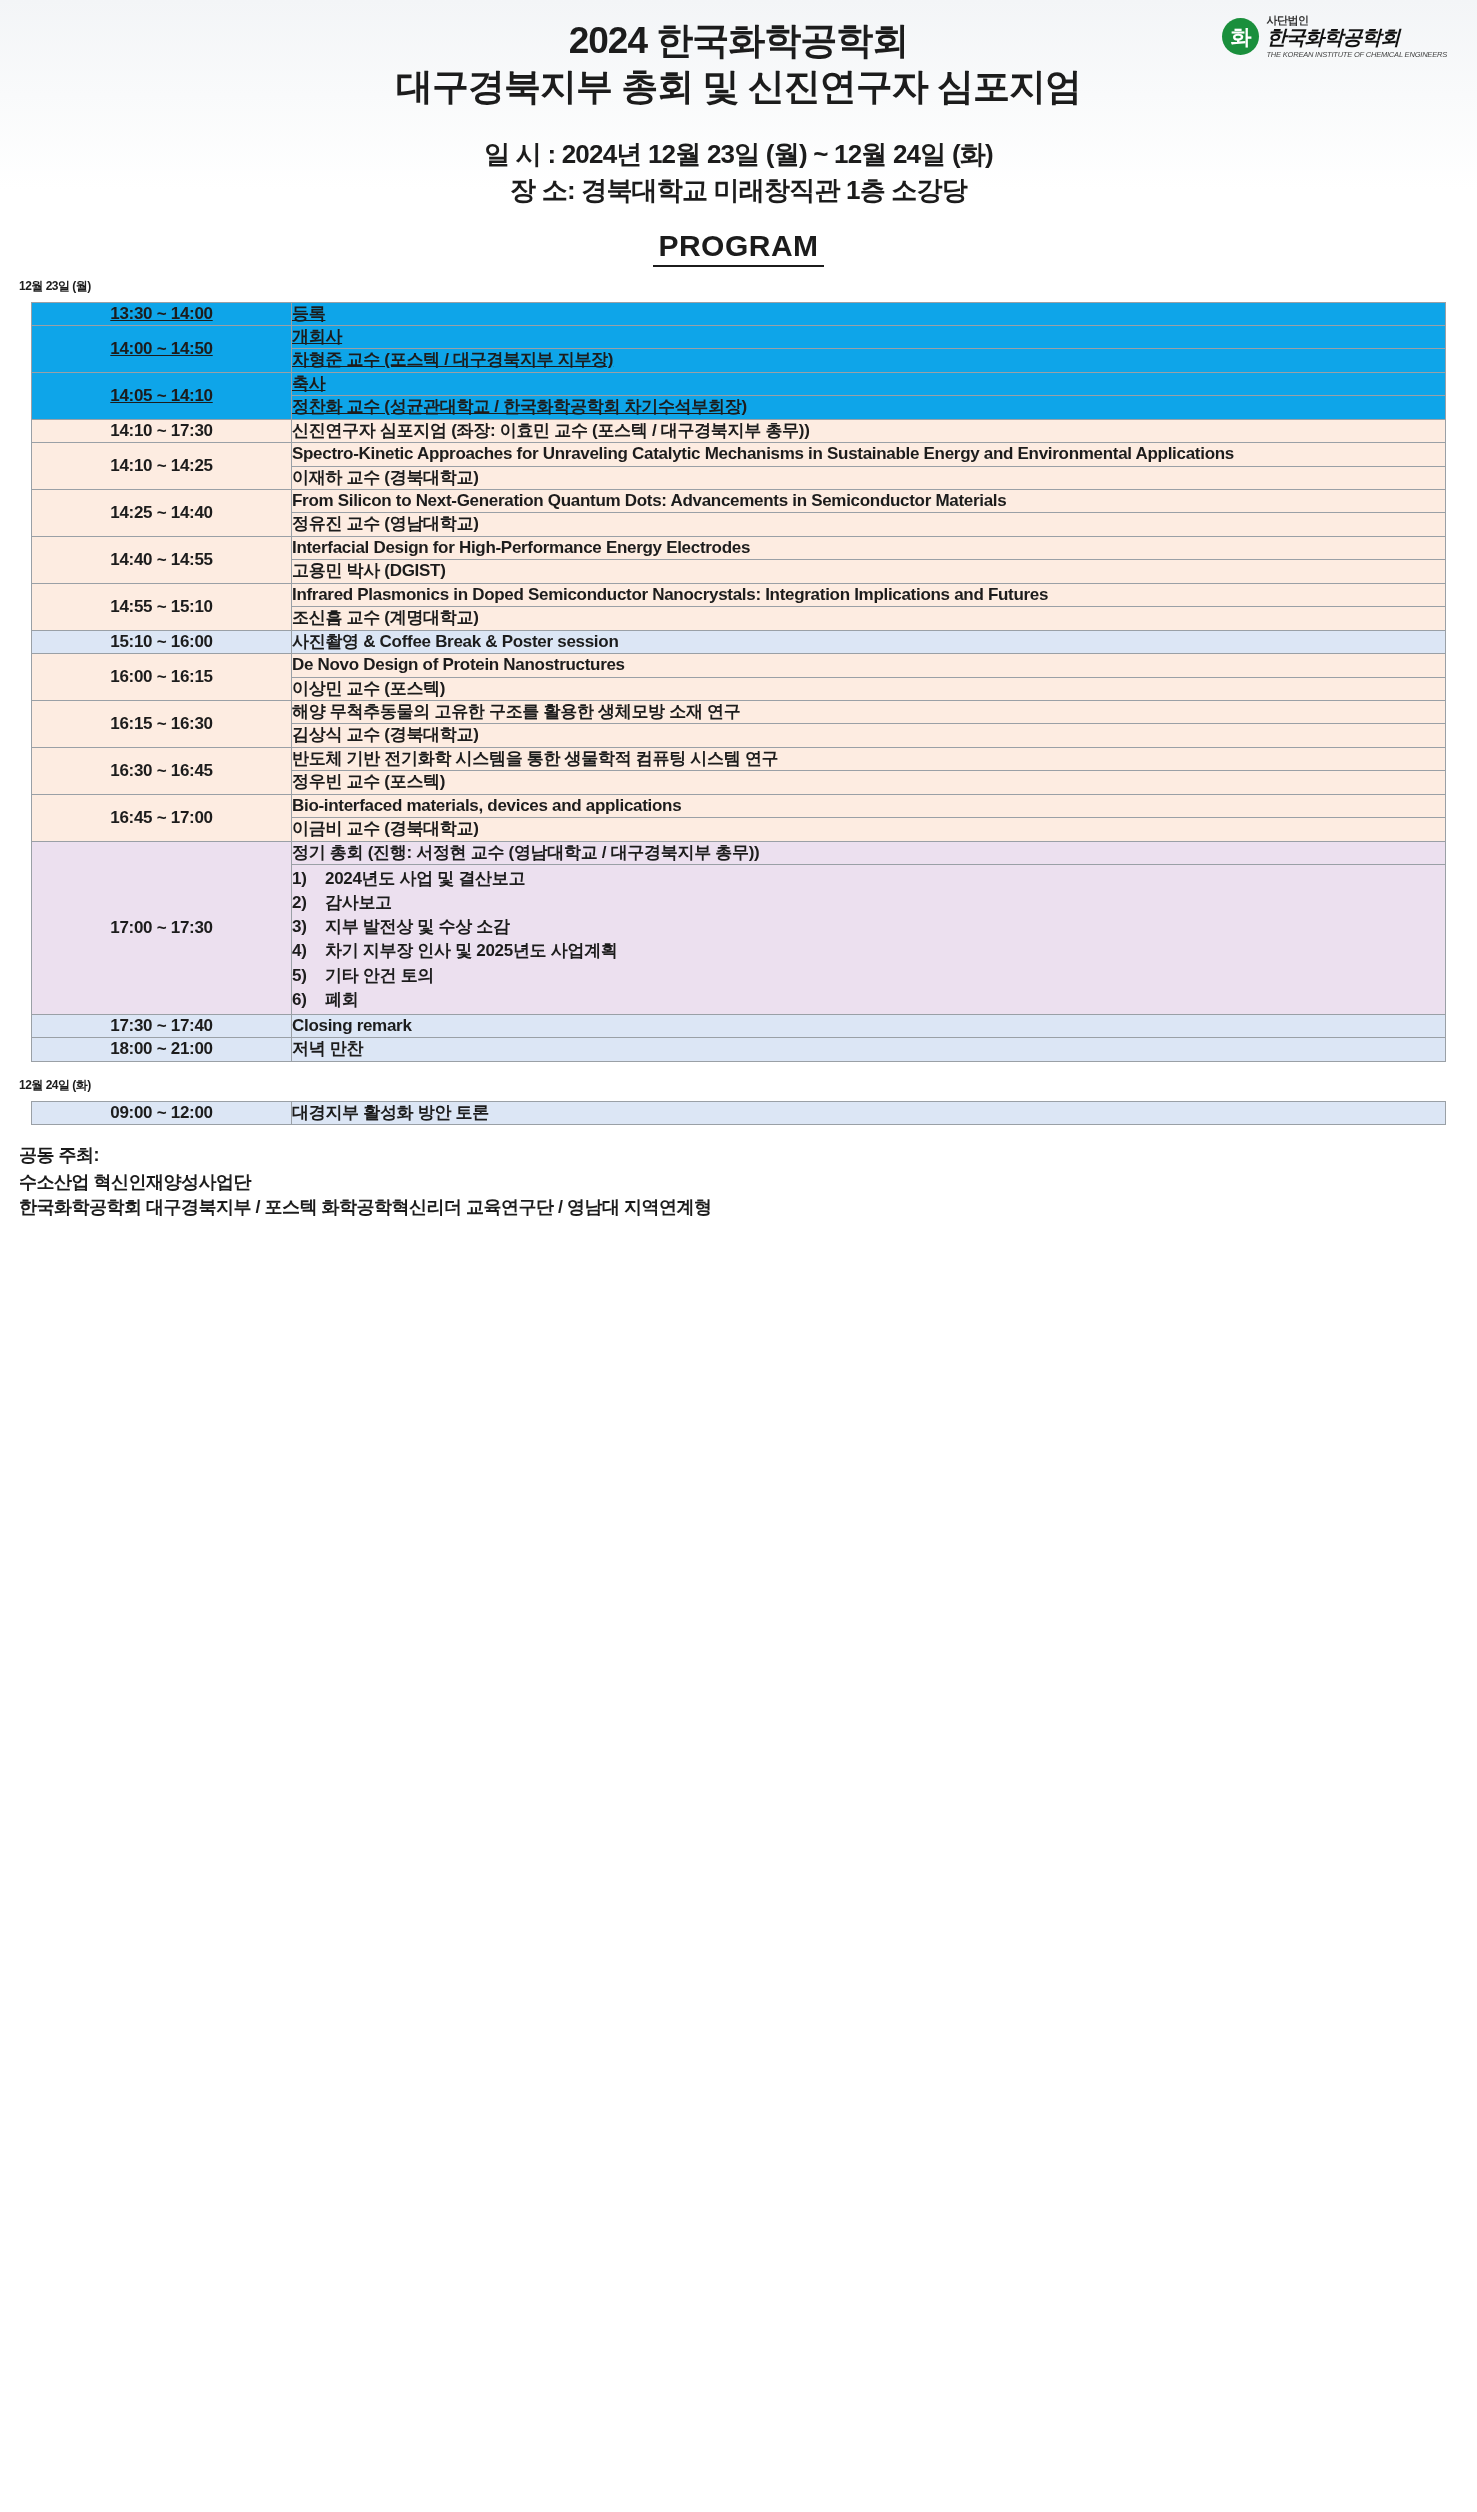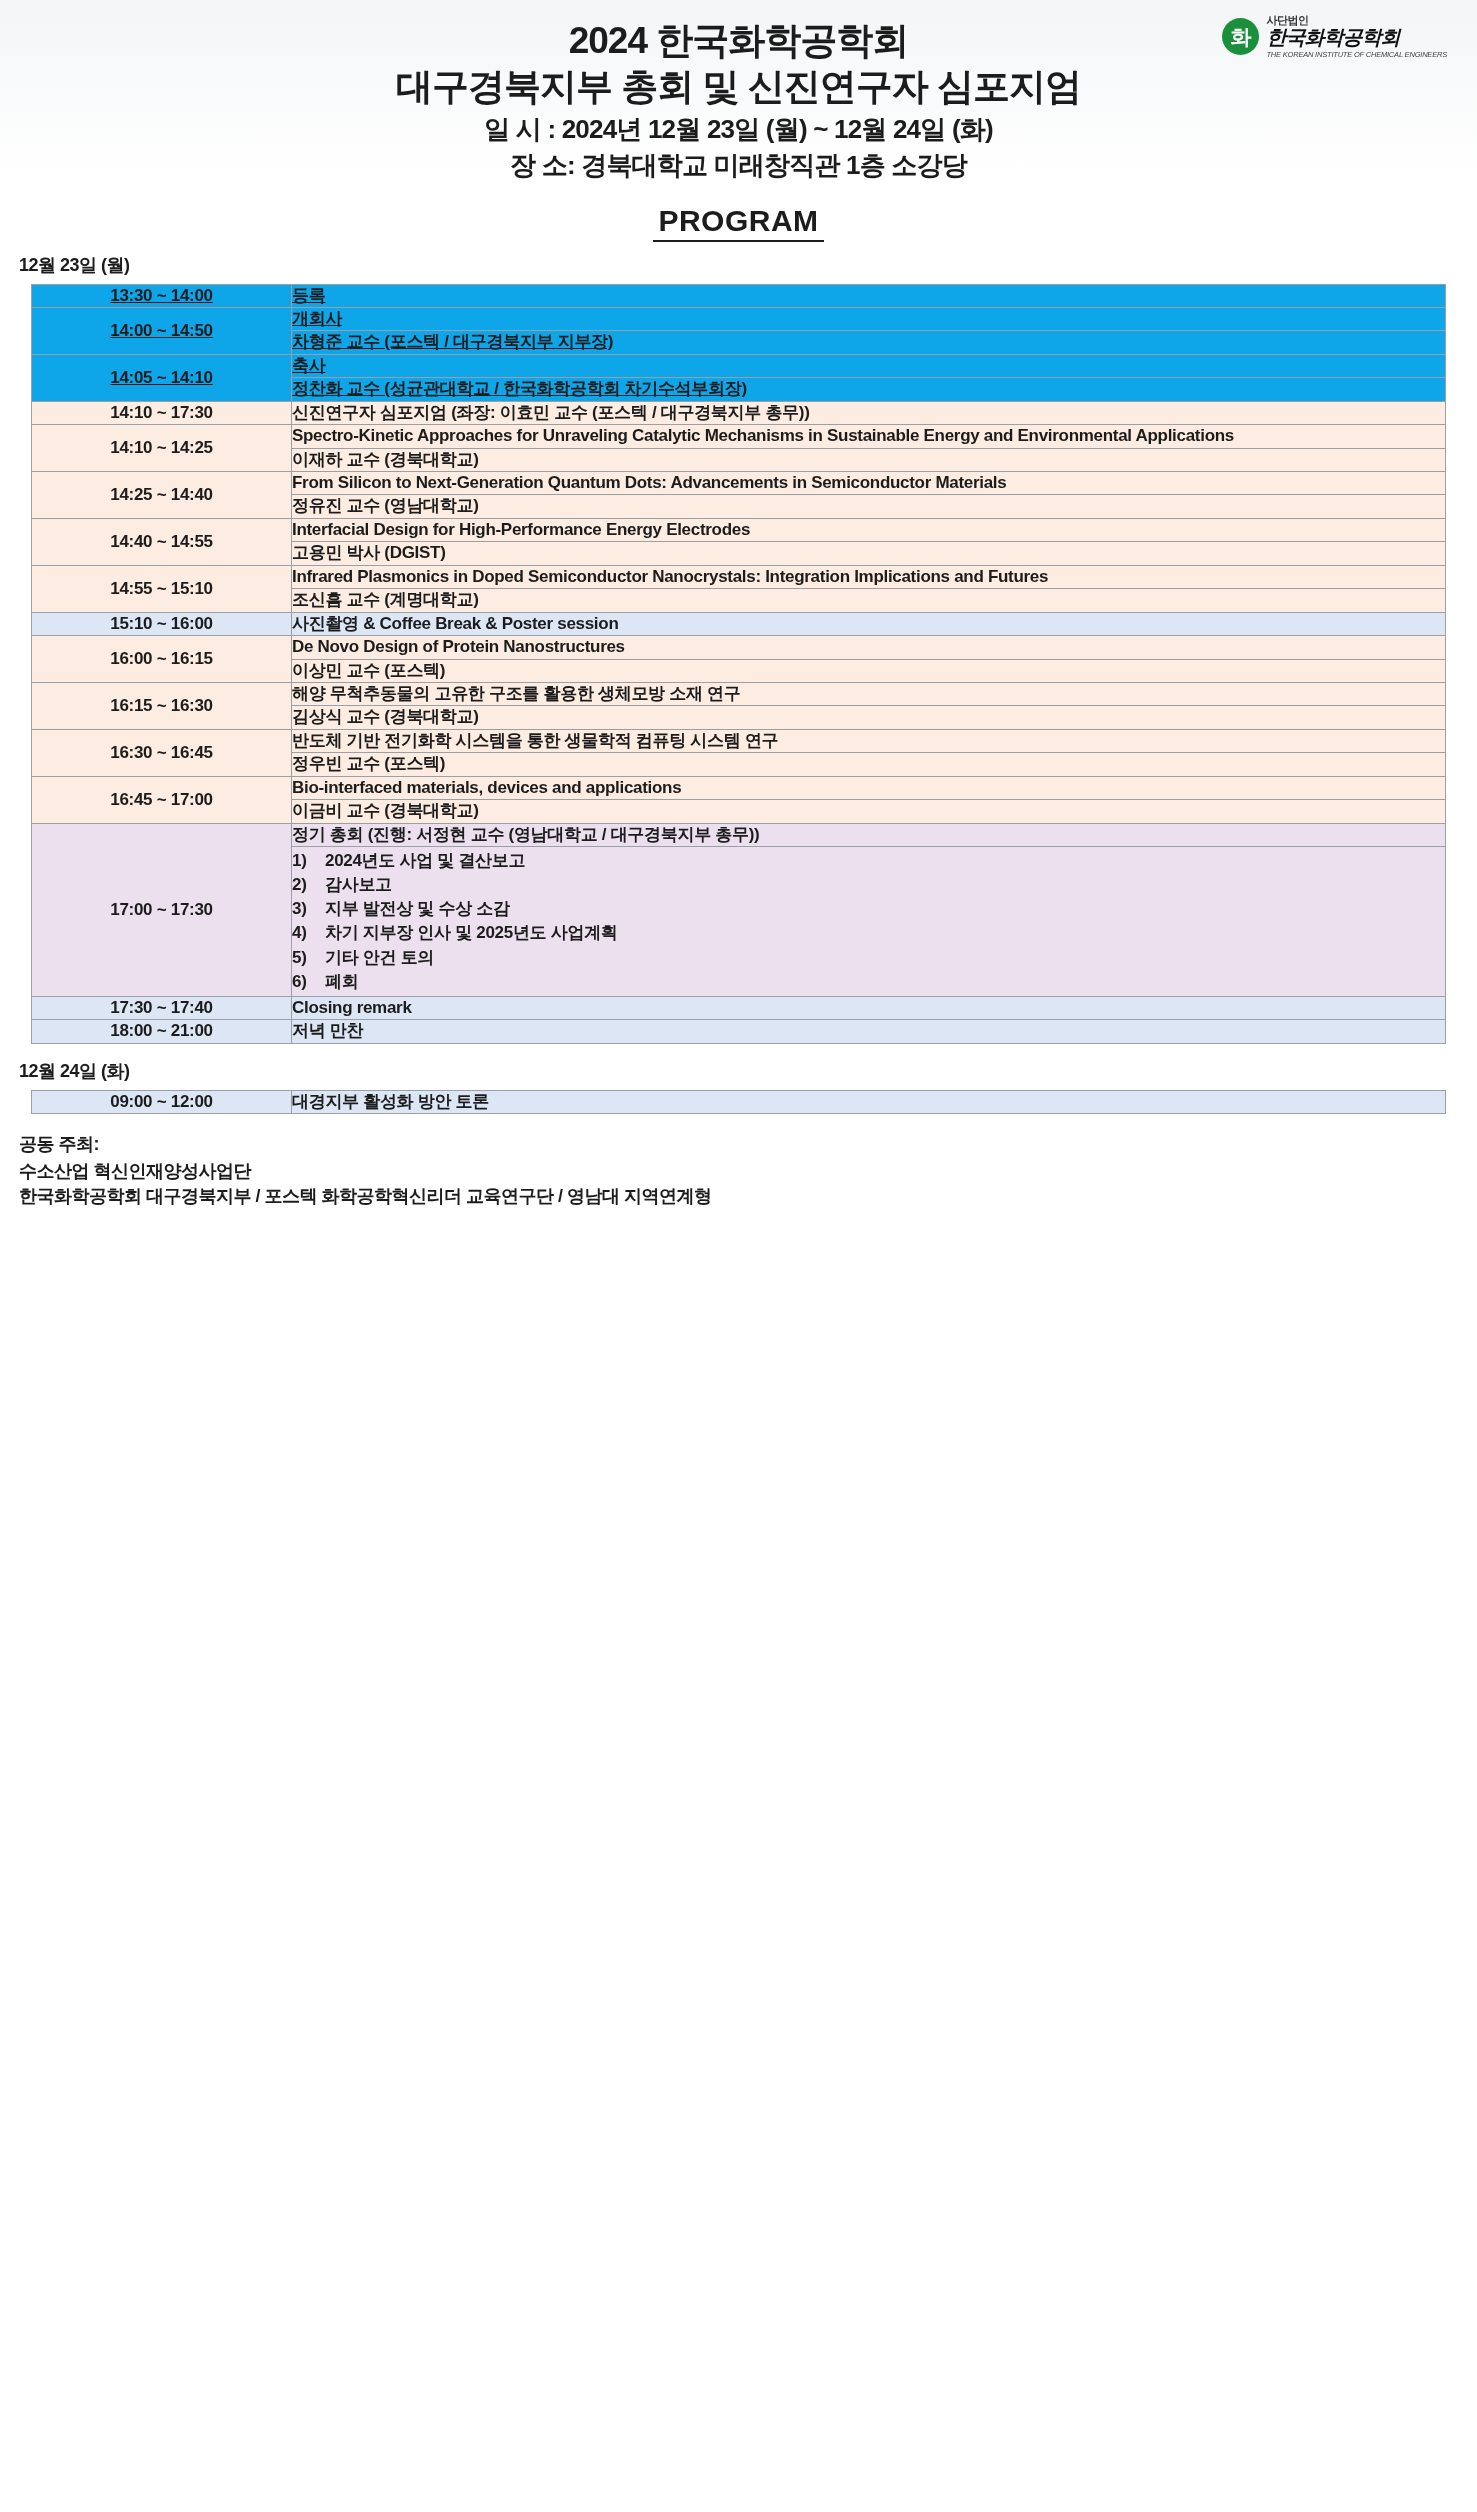--- a/index.html
+++ b/index.html
@@ -83,39 +83,39 @@
     font-weight: bold;
     letter-spacing: -1px;
     line-height: 1.18;
     margin-top: 2px;
   }
   .meta {
     text-align: center;
     font-size: 26px;
     font-weight: bold;
     letter-spacing: -0.8px;
-    margin-top: 4px;
+    margin-top: 29px;
     line-height: 1.35;
   }
   .meta div { margin-top: 1px; }
   .program-title {
     text-align: center;
     font-size: 30px;
     font-weight: bold;
     letter-spacing: 0.5px;
     margin: 20px 0 7px 0;
   }
   .program-title span {
     border-bottom: 2.5px solid #1c1c1c;
     padding: 0 5px 3px 5px;
   }
 
   
   .day-label {
-    font-size: 18px;
+    font-size: 12px;
     font-weight: bold;
     letter-spacing: -0.5px;
     margin: 15px 0 7px 19px;
   }
 
   
   .sched {
     width: 1415px;
     margin: 0 auto;
     border-collapse: collapse;

